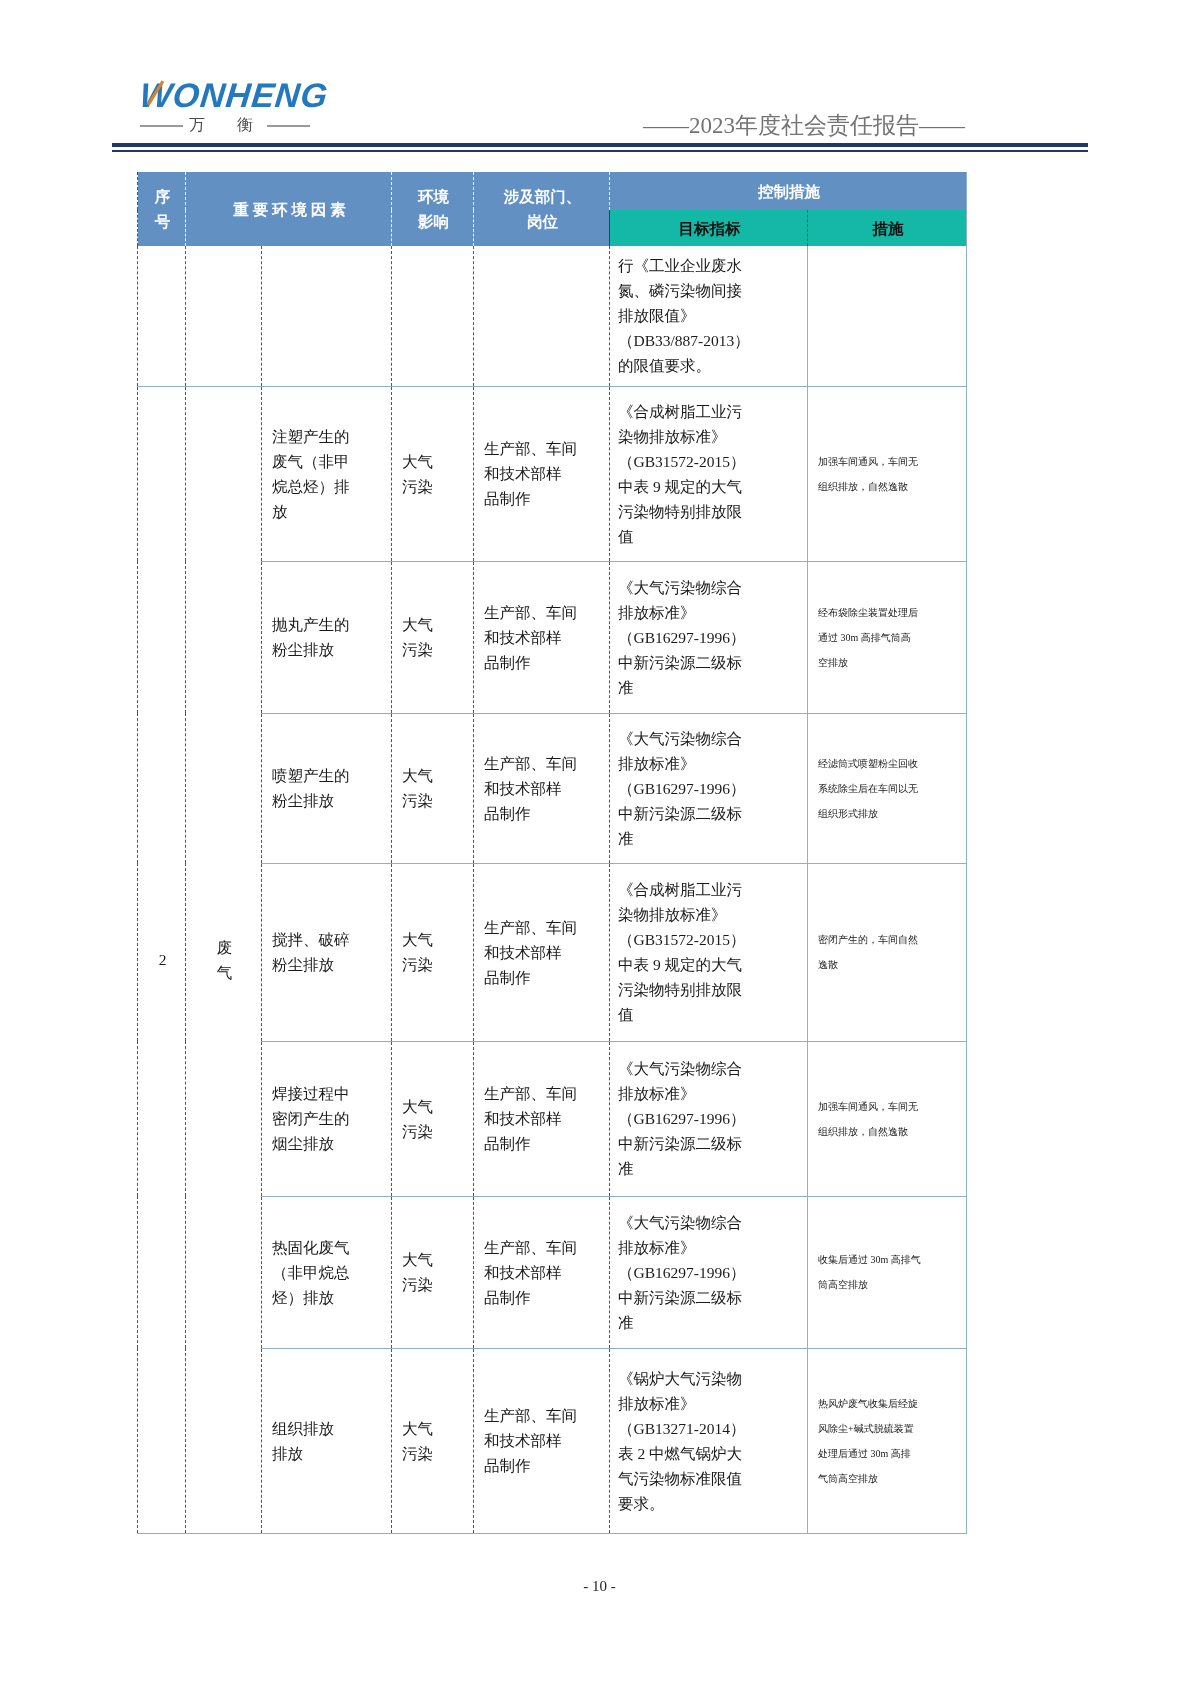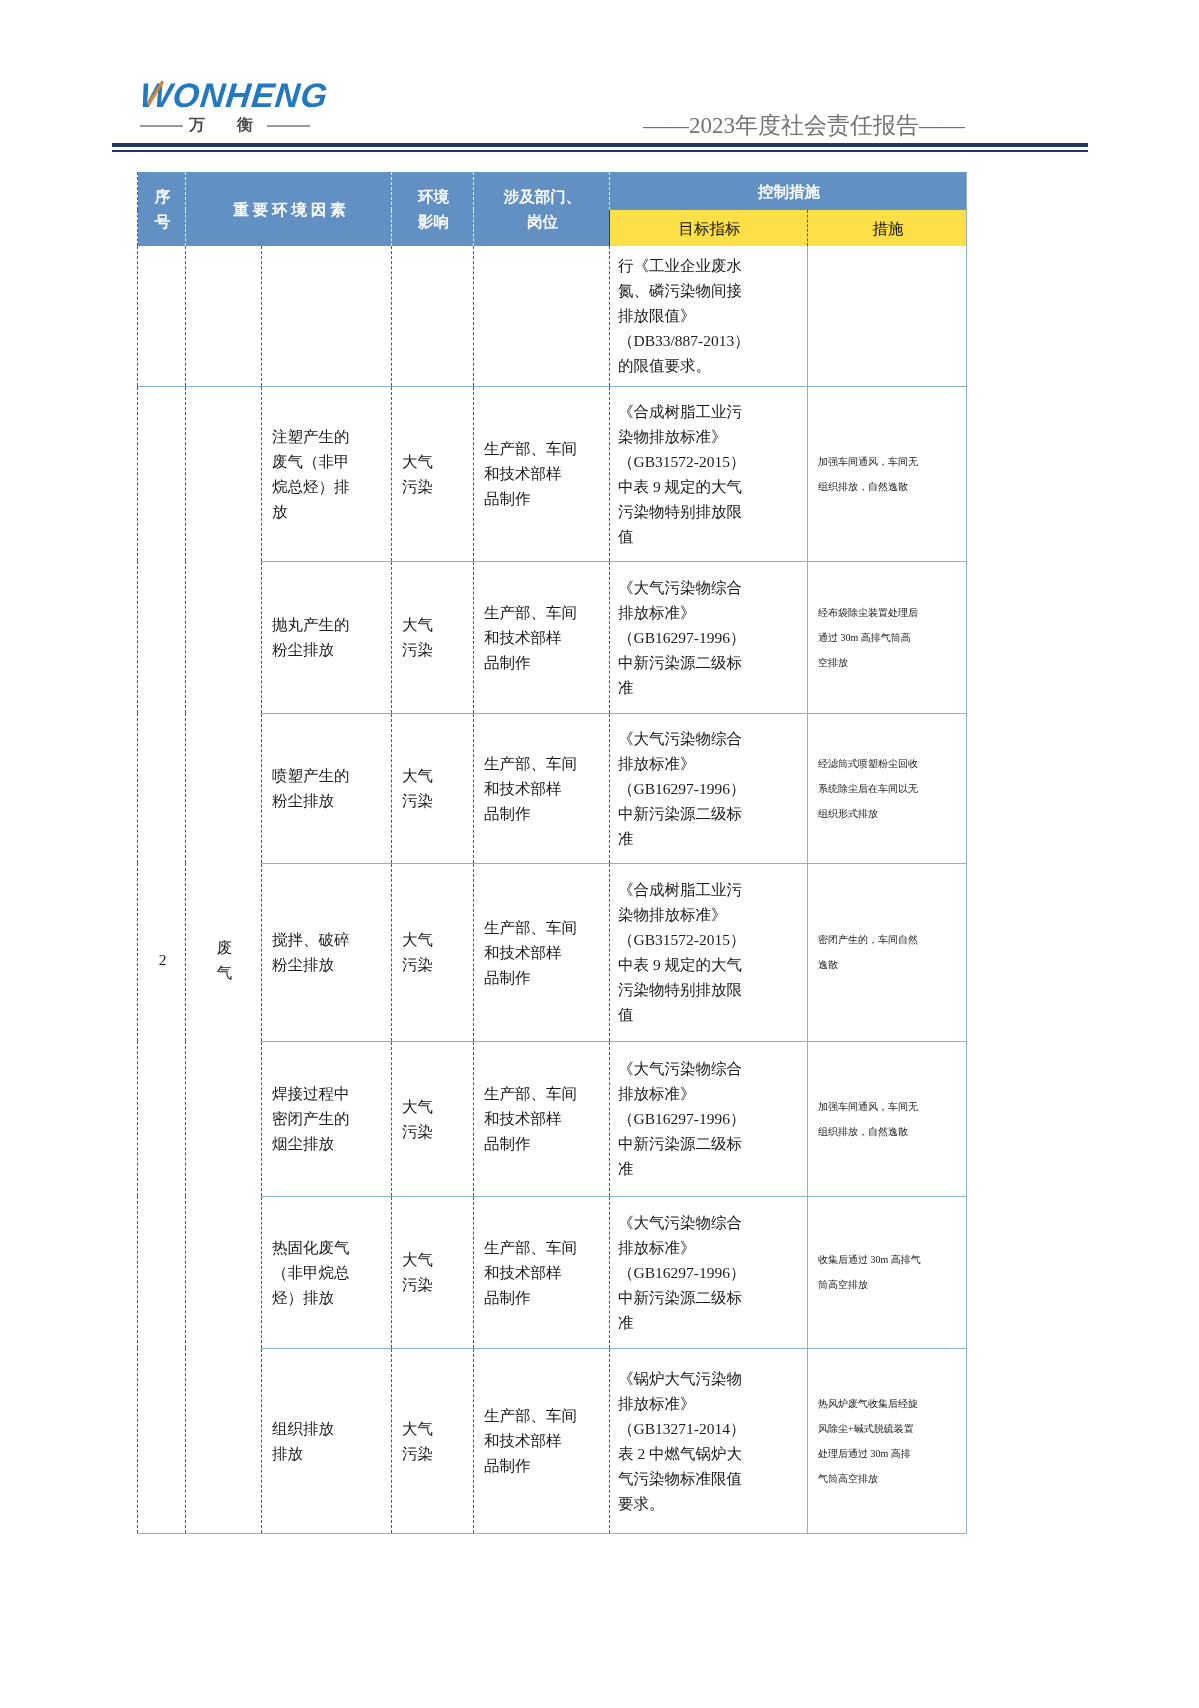--- a/index.html
+++ b/index.html
@@ -25,21 +25,21 @@
   }
   .logo-accent{
     position:absolute;left:14px;top:1px;
     width:3px;height:28px;background:#D9822B;
     transform:rotate(32deg);
   }
   .logo-sub{
     margin-top:3px;display:flex;align-items:center;
     font-size:16px;color:#4a4a4a;
   }
-  .logo-sub .zh{letter-spacing:14px;margin-left:6px;white-space:nowrap;font-weight:bold;}
+  .logo-sub .zh{letter-spacing:14px;margin-left:6px;white-space:nowrap;}
   .dash-line{flex:1;border-top:2px solid #9a9a9a;height:0;}
 
   .report-title{
     position:absolute;top:110px;right:234px;
     font-size:23px;color:#737373;
     white-space:nowrap;
   }
   .header-rule{position:absolute;left:112px;top:143px;width:976px;}
   .header-rule .l1{height:4px;background:#1F3864;}
   .header-rule .l2{height:2px;background:#1F3864;margin-top:3px;}
@@ -65,22 +65,22 @@
   
   tr.h1{height:38px;} tr.h2{height:36px;}
   .th-blue{
     background:#6290C3;color:#ffffff;
     font-weight:bold;font-size:17px;line-height:23px;
     text-align:center;padding:4px 2px;
   }
   .th-blue + .th-blue{border-left:1px dashed #e9eff6;}
   .th-control{border-left:1px solid #3d3d3d;}
   .th-white{
-    background:#fde047;color:#111;
-    font-weight:normal;font-size:17px;
+    background:#14b8a6;color:#111;
+    font-weight:bold;font-size:17px;
     text-align:center;
   }
   .th-white.sub-target{border-left:1px solid #3d3d3d;}
   .th-white.sub-measure{border-left:1px dashed #555;}
 
   
   .doc-table tbody td{
     border-top:1px solid #8FAFD1;
     border-left:1px dashed #555;
     text-align:left;
@@ -297,14 +297,15 @@
 气污染物标准限值
 要求。</td>
         <td class="c-measure nowrap-pre">热风炉废气收集后经旋
 风除尘+碱式脱硫装置
 处理后通过 30m 高排
 气筒高空排放</td>
       </tr>
     </tbody>
   </table>
 
+  <div class="page-footer">- 10 -</div>
 
 </div>
 
 </body></html>

